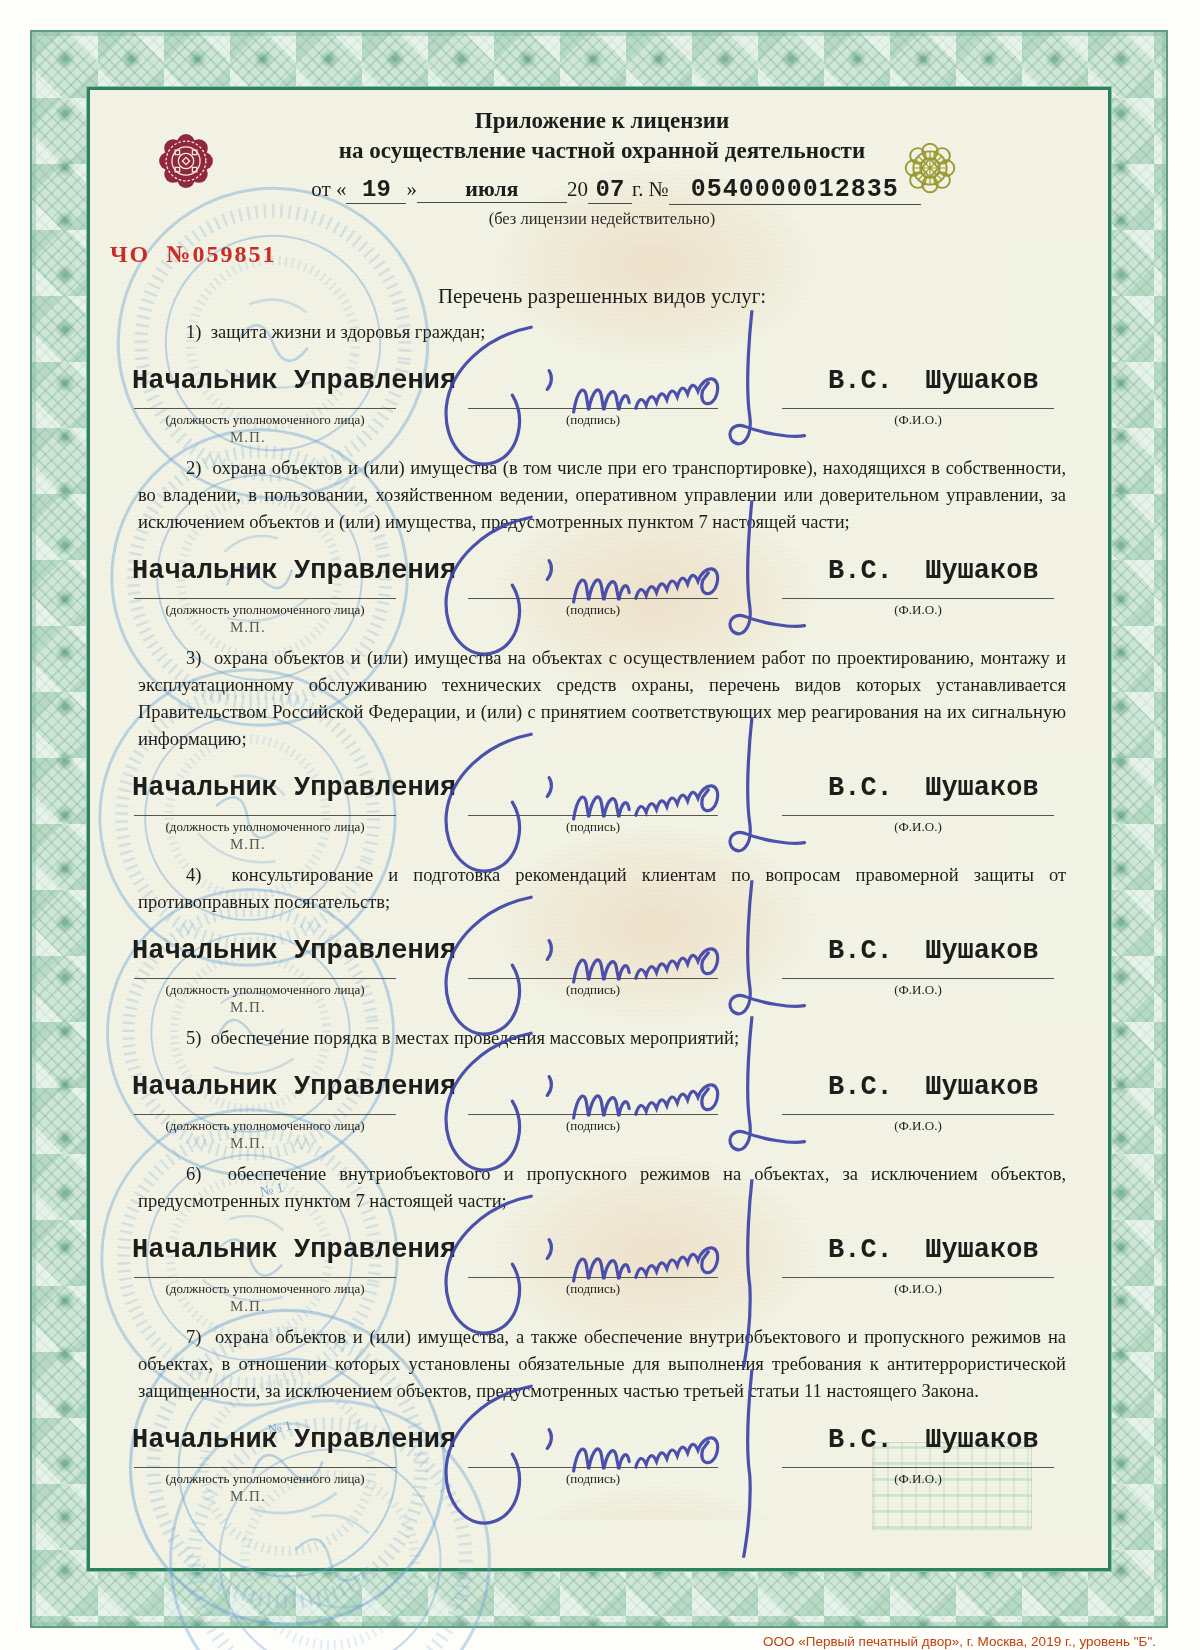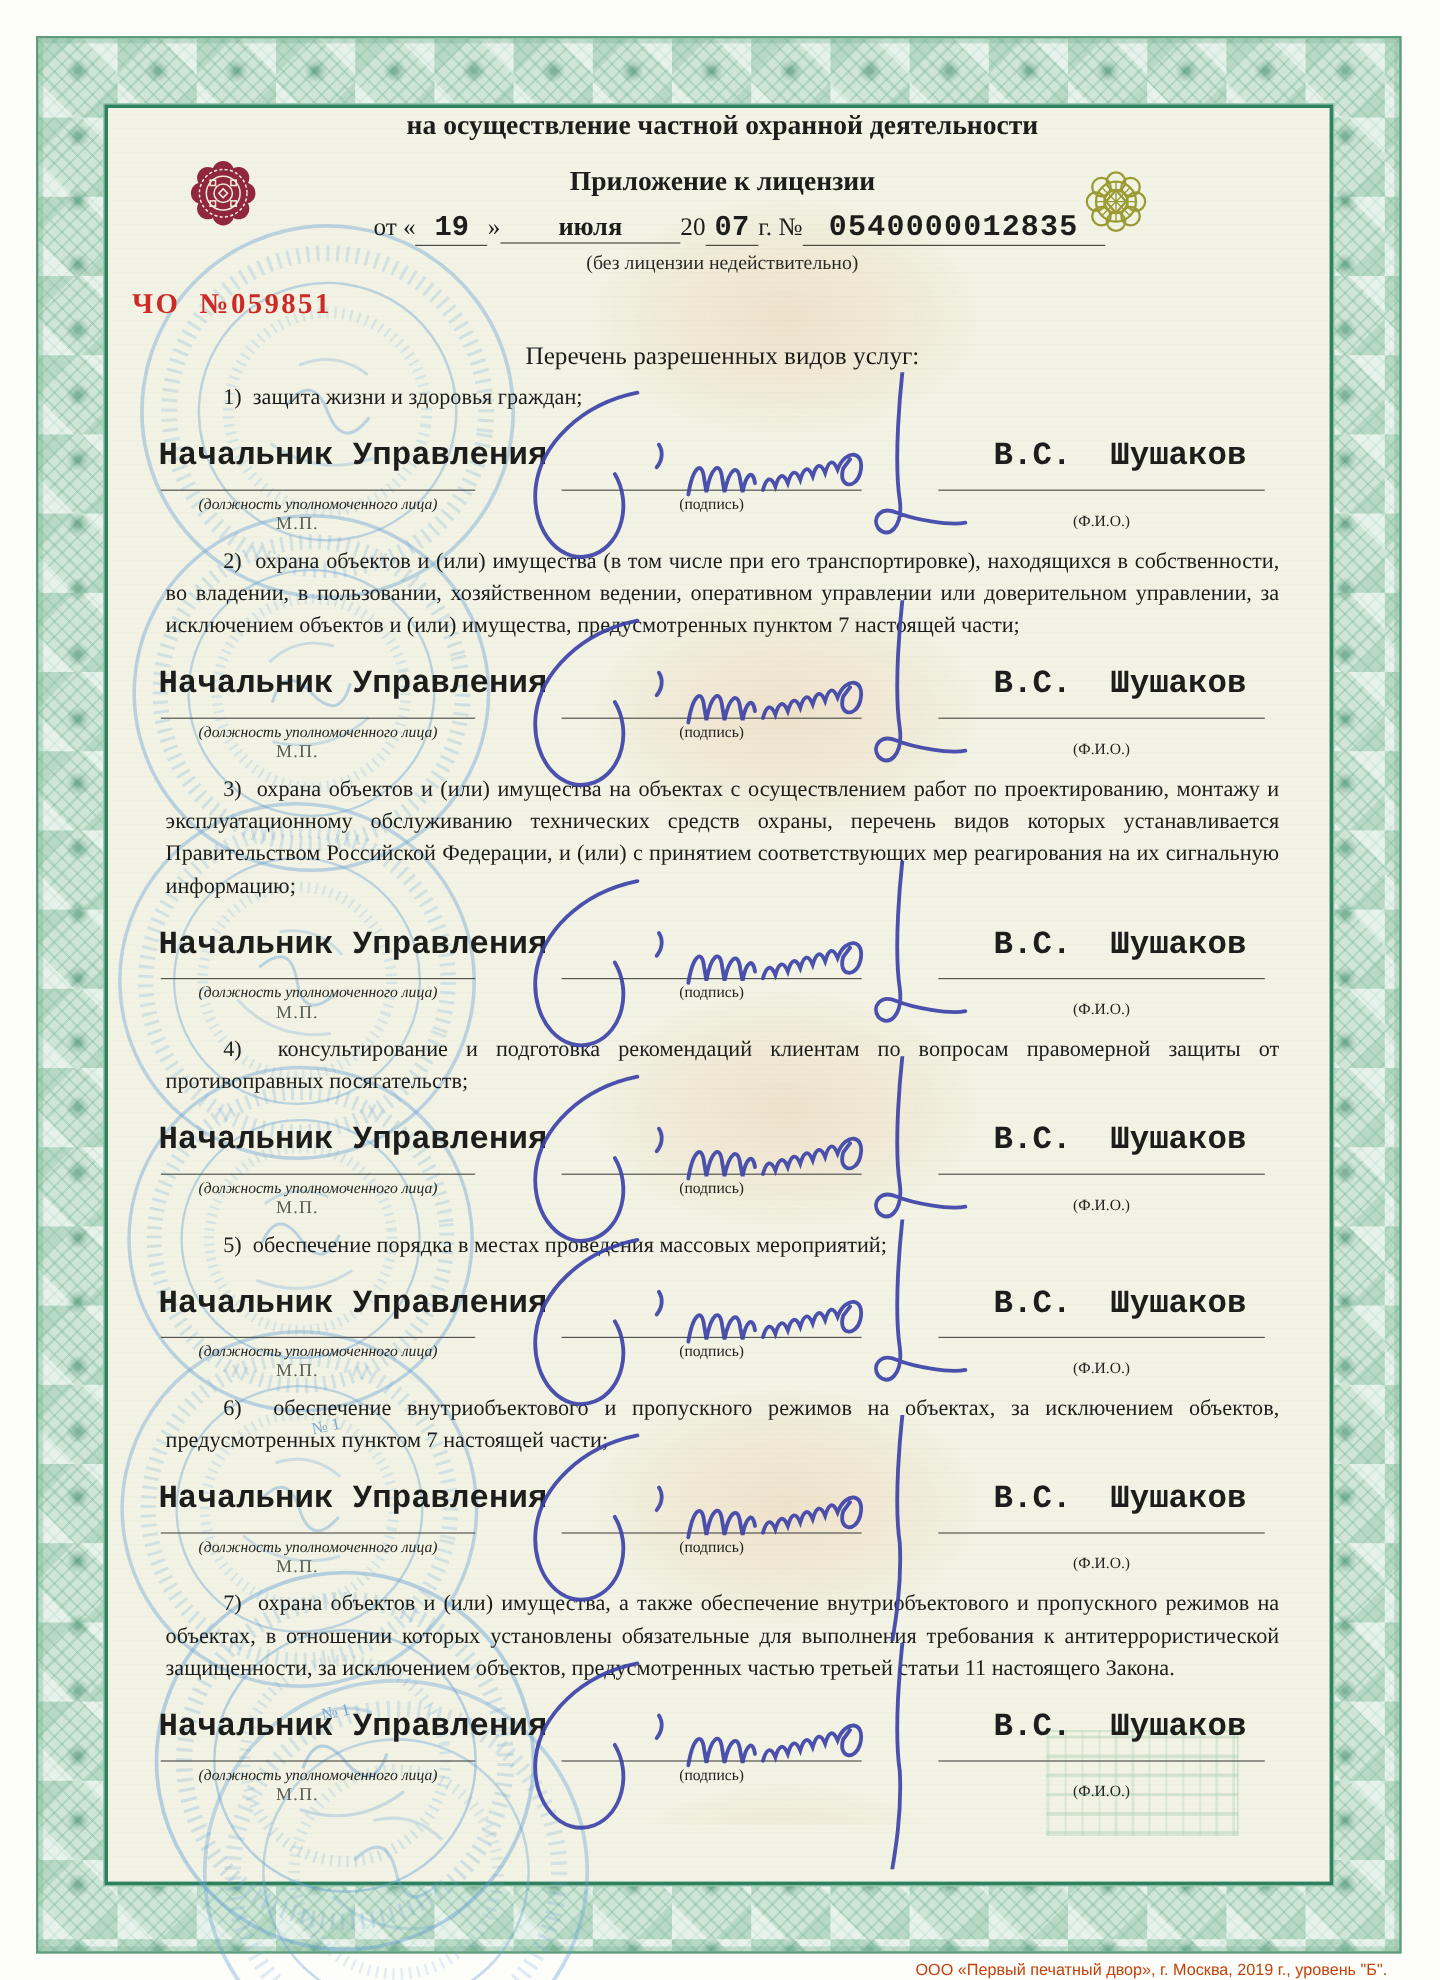--- a/index.html
+++ b/index.html
@@ -50,23 +50,23 @@
   .item-text{margin:6px 0 6px;text-indent:48px;text-align:justify;font-size:18.5px;line-height:27px;}
   .sig-row{position:relative;height:97px;}
   .sig-name{font-family:"Liberation Mono", monospace;font-weight:bold;font-size:27px;white-space:pre;}
   .pos-name{position:absolute;left:-6px;top:14px;}
   .fio-name{position:absolute;left:642px;top:14px;margin-left:48px;}
   .rule{position:absolute;top:56px;border-top:1.5px solid #55554f;height:0;}
   .rule.r1{left:-4px;width:262px;}
   .rule.r2{left:330px;width:250px;}
   .rule.r3{left:644px;width:272px;}
   .sig-label{position:absolute;top:60px;font-size:13px;text-align:center;color:#23231f;}
-  .sig-label.l1{left:-4px;width:262px;font-style:italic;}
+  .sig-label.l1{left:-4px;width:262px;}
   .sig-label.l2{left:330px;width:250px;}
-  .sig-label.l3{left:644px;width:272px;margin-top:14px;}
+  .sig-label.l3{left:644px;width:272px;}
   .mp{position:absolute;left:92px;top:77px;font-size:15px;color:#565b52;letter-spacing:1px;}
   .sig-ink{position:absolute;left:282px;top:-50px;width:490px;height:205px;z-index:3;pointer-events:none;}
   svg{overflow:visible;}
   
   .stamp{position:absolute;z-index:1;pointer-events:none;}
   .rosette{position:absolute;z-index:1;pointer-events:none;}
   .stamp-no{position:absolute;z-index:1;color:#5f97cc;font-size:14px;transform:rotate(-12deg);opacity:.8;pointer-events:none;}
   
   .footer-note{position:absolute;right:44px;bottom:1px;font-family:"Liberation Sans", sans-serif;
                font-size:13.5px;color:#c2410c;z-index:4;}
@@ -181,22 +181,22 @@
           <use href="#stamp-glyph"></use>
         </svg>
       <svg class="stamp" style="left:70px;top:1300px;width:340px;height:340px;opacity:.38;transform:rotate(16deg)">
           <use href="#stamp-glyph"></use>
         </svg>
       <span class="stamp-no" style="left:170px;top:1092px">№ 1</span>
       <span class="stamp-no" style="left:178px;top:1330px">№ 1</span>
 
       <div class="doc-body">
 
+        <div class="h-title first">Приложение к лицензии</div>
         <div class="h-title">на осуществление частной охранной деятельности</div>
-        <div class="h-title first">Приложение к лицензии</div>
 
         <div class="date-row"><span>от «</span><span class="fill day">19</span><span>»</span><span class="fill month">июля</span><span>20</span><span class="fill yr">07</span><span>г.</span>
           <span>№</span><span class="fill num">0540000012835</span>
         </div>
 
         <div class="note">(без лицензии недействительно)</div>
         <div class="doc-num">ЧО  №059851</div>
         <div class="list-title">Перечень разрешенных видов услуг:</div>
 
         <div id="items">

